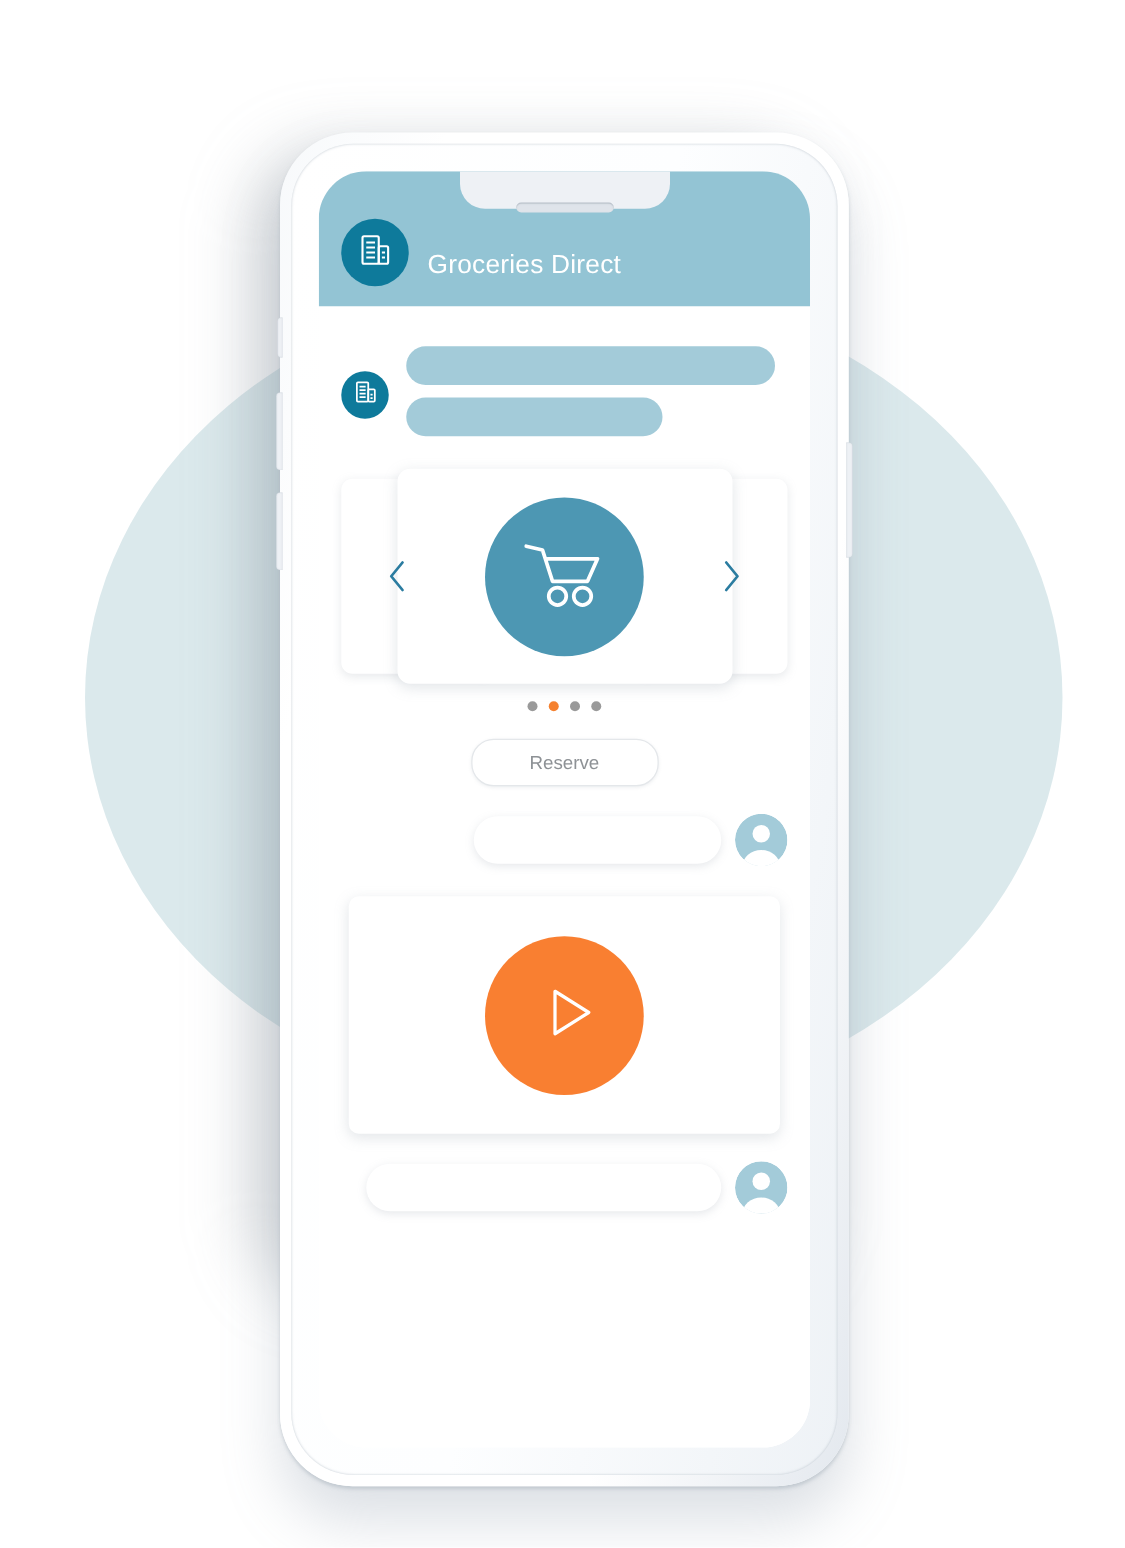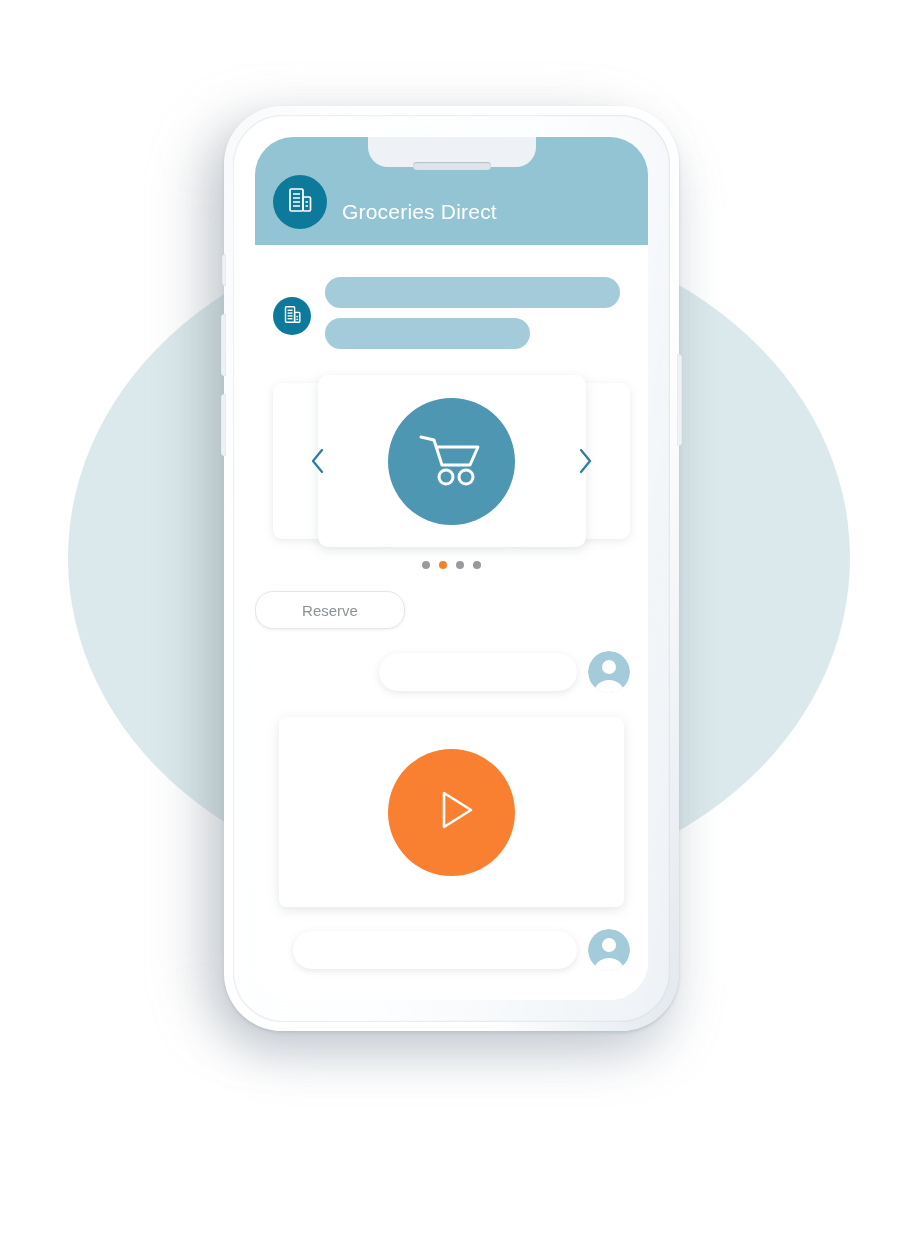--- a/index.html
+++ b/index.html
@@ -45,21 +45,21 @@
     filter: blur(26px);
     z-index: 2;
   }
 
   
   .phone {
     position: absolute;
     left: 224px;
     top: 106px;
     width: 455px;
-    height: 925px;
+    height: 1083px;
     border-radius: 58px;
     background: linear-gradient(105deg, #f7f9fb 0%, #ffffff 18%, #ffffff 72%, #e3e8ee 100%);
     box-shadow: 0 2px 3px rgba(170,180,190,.55),
                 0 28px 46px rgba(130,145,160,.28);
     z-index: 5;
   }
 
   
   .phone-bezel {
     position: absolute;
@@ -253,20 +253,21 @@
     width: 8px;
     height: 8px;
     border-radius: 50%;
     background: #9a9a9a;
   }
   .dot.active { background: #f5812f; }
 
   
   .quick-replies {
     display: flex;
+    justify-content: center;
     margin-top: 22px;
   }
   .qr-btn {
     min-width: 148px;
     height: 36px;
     border-radius: 18px;
     background: #ffffff;
     border: 1px solid #e4e7ea;
     box-shadow: 0 1px 3px rgba(160,170,180,.20);
     display: flex;

